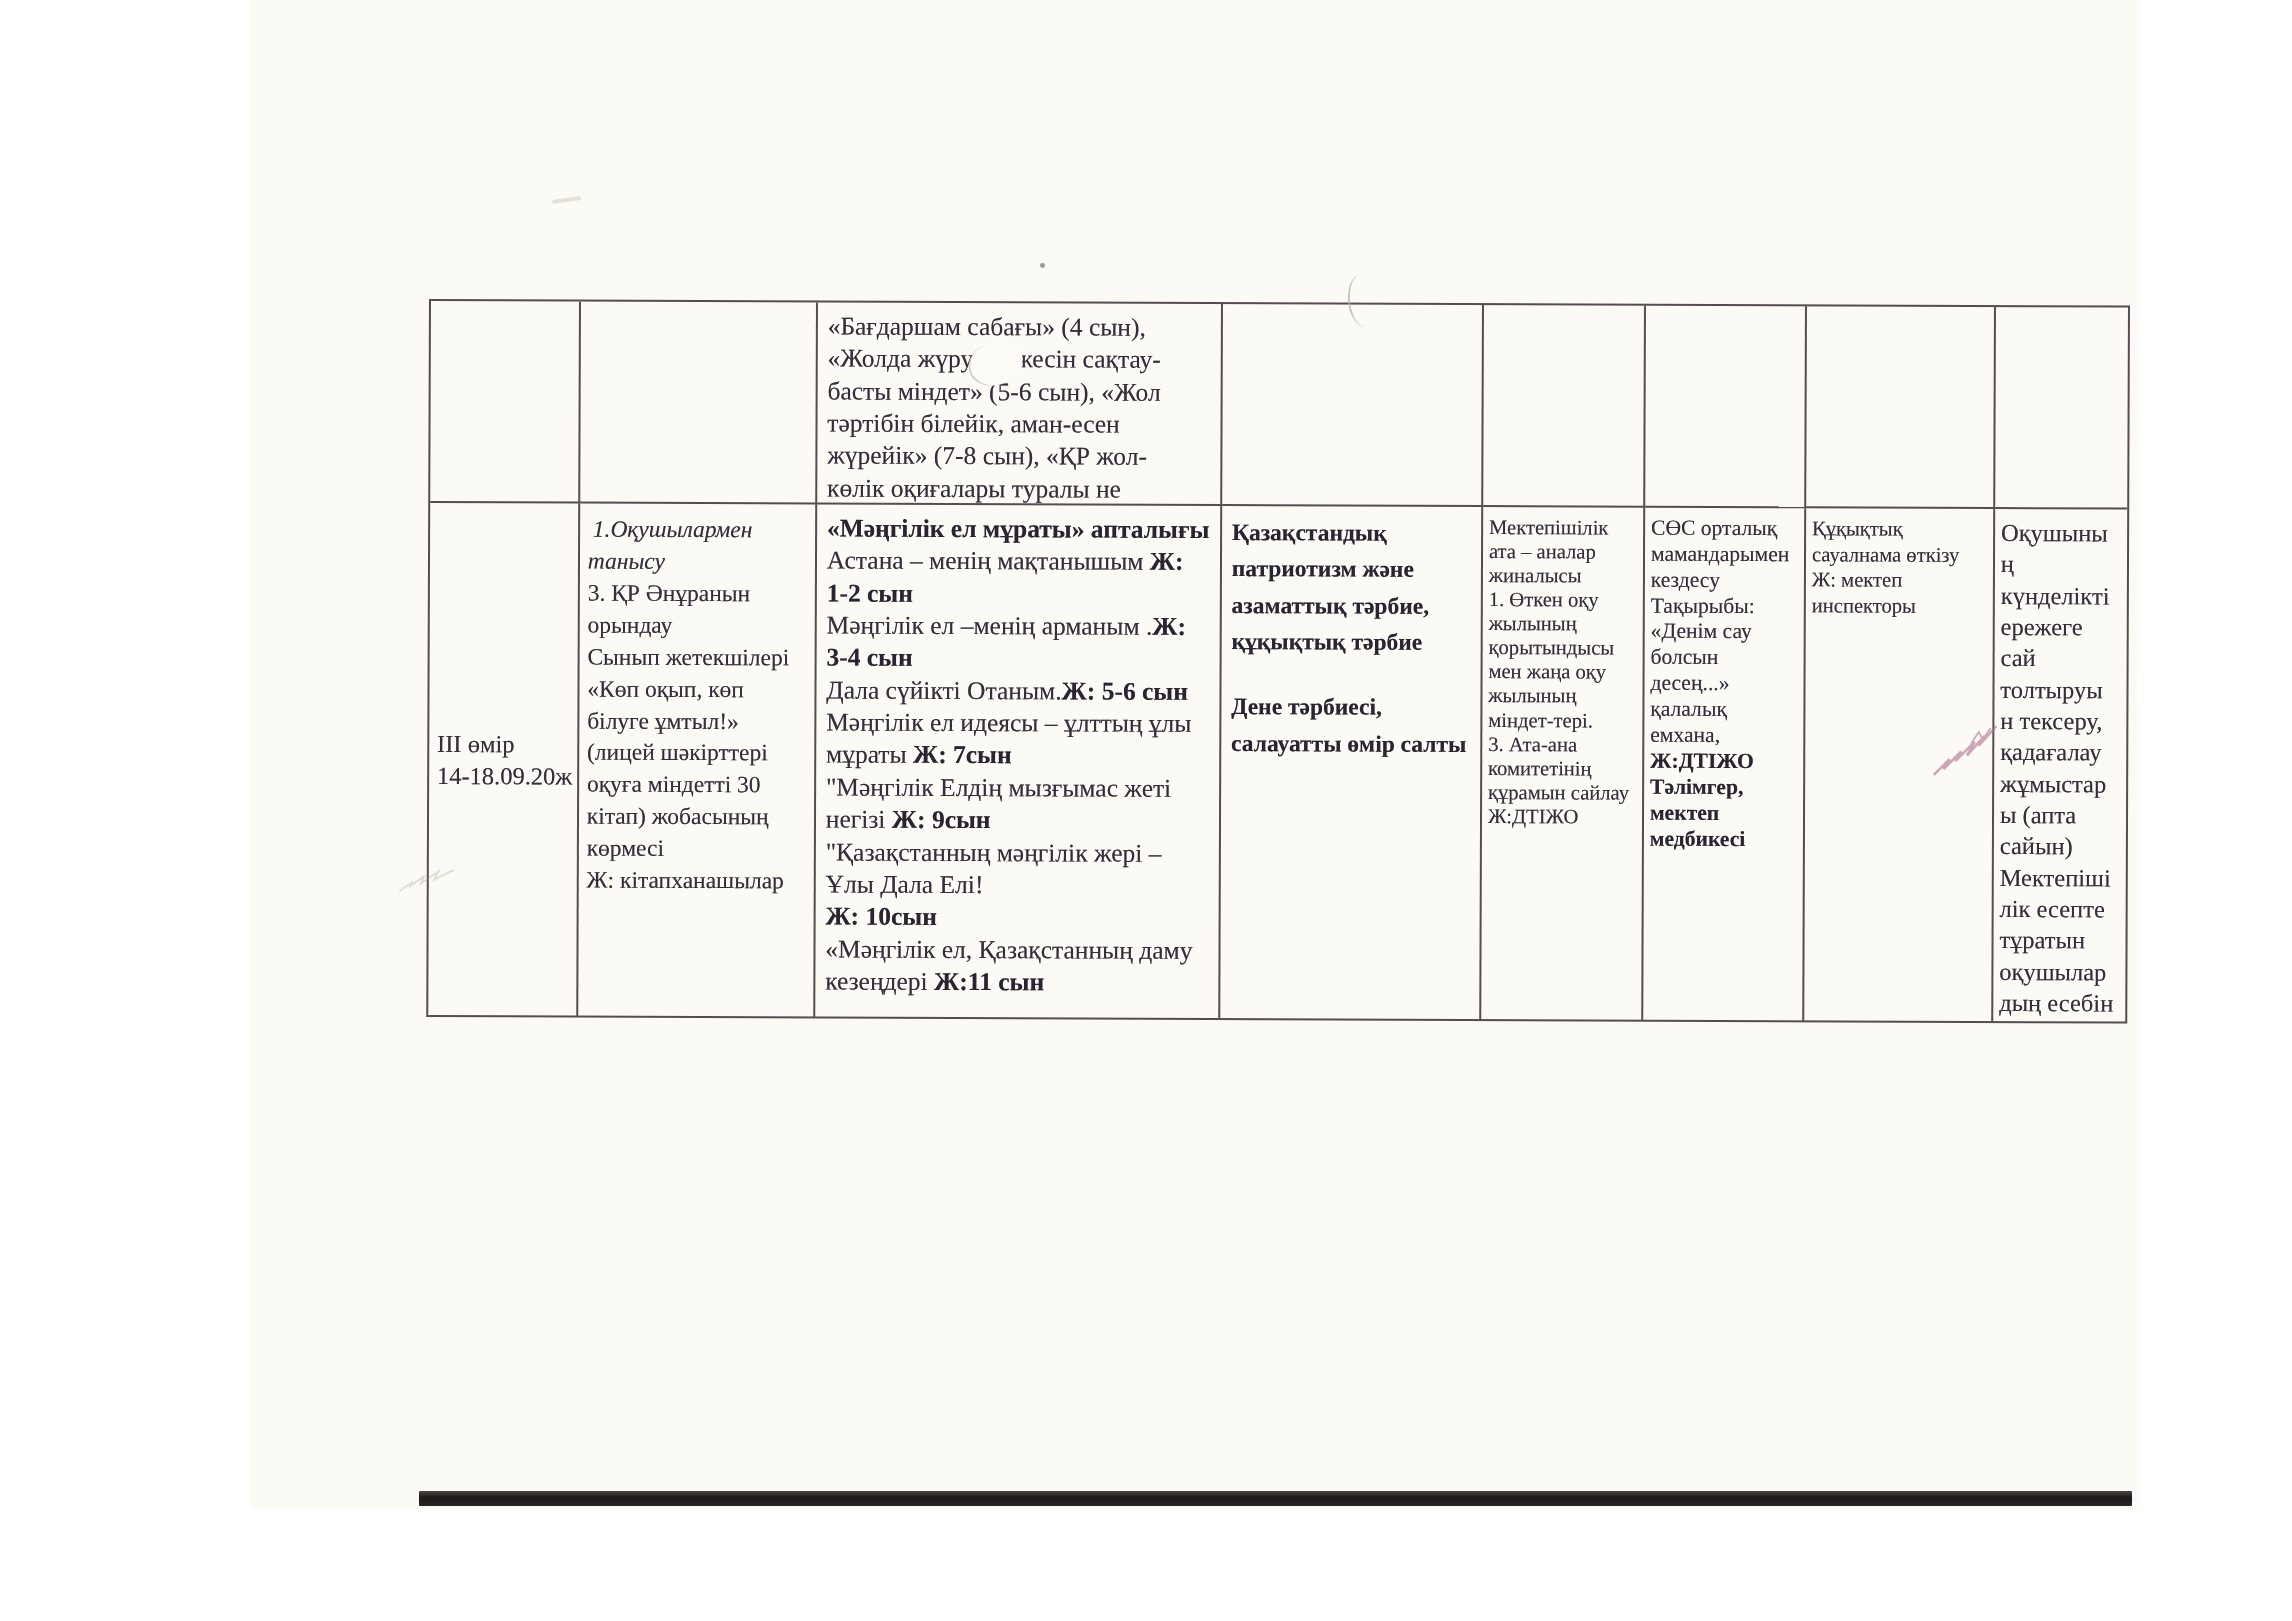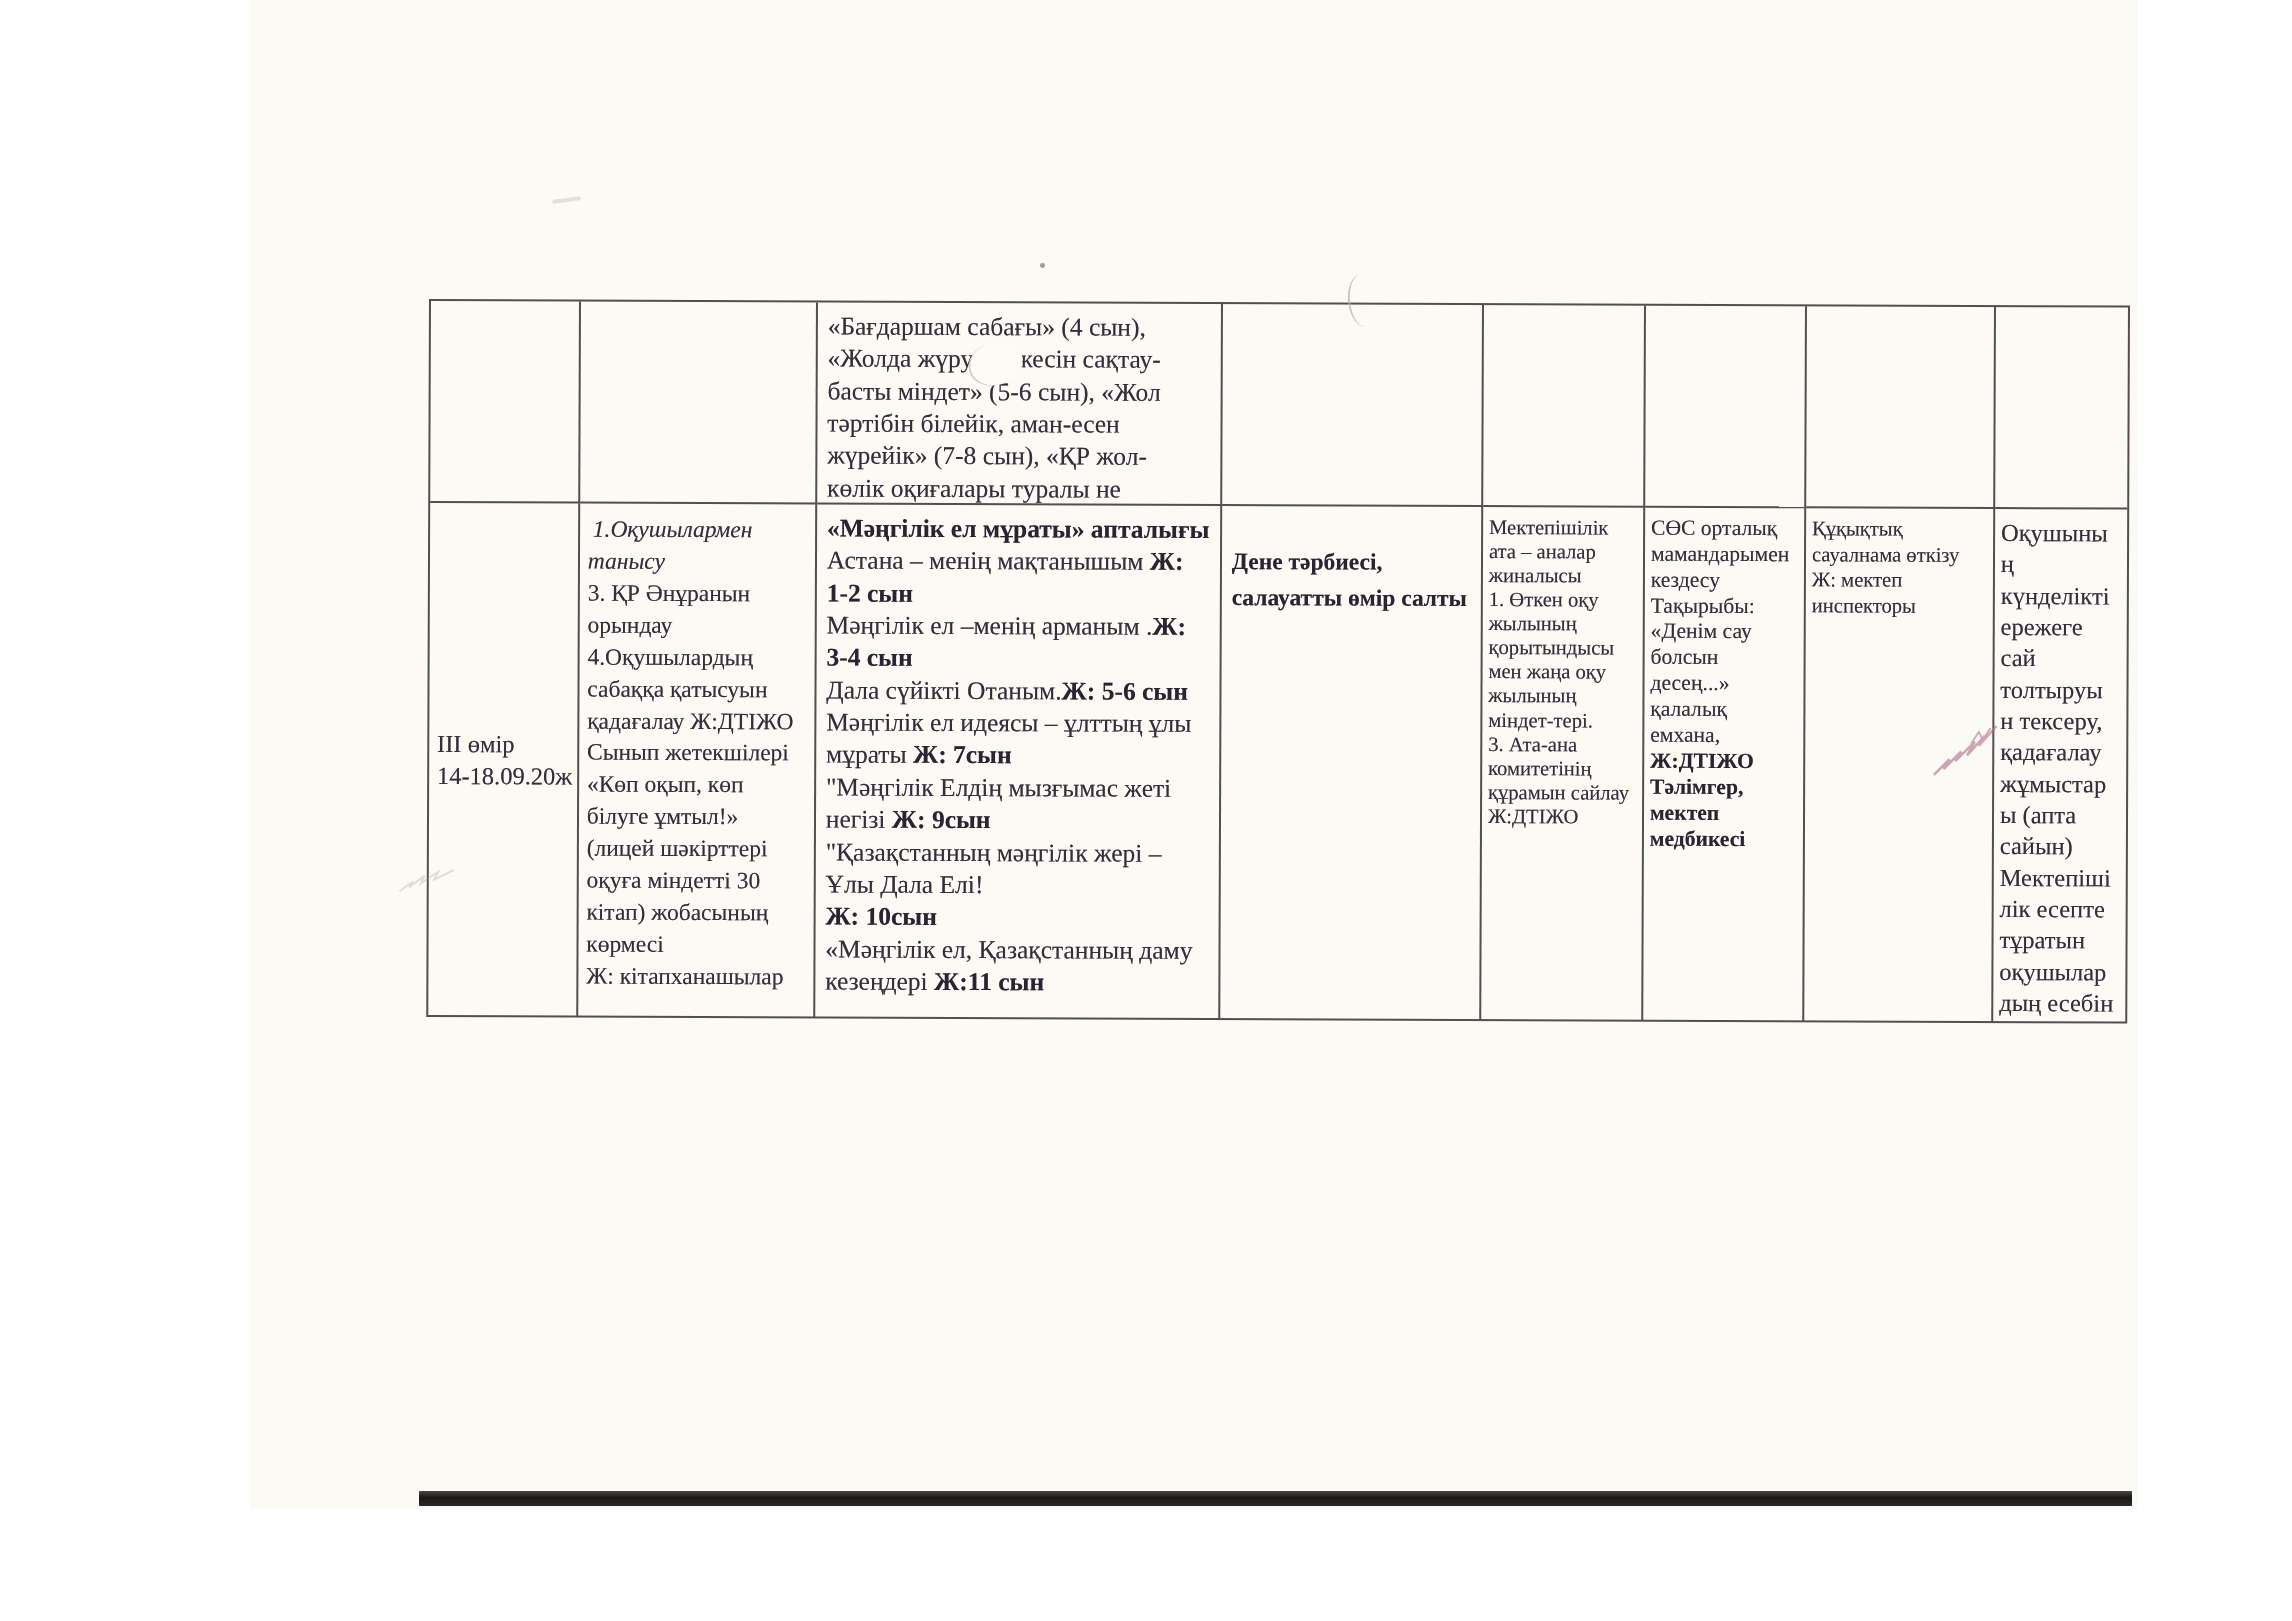--- a/index.html
+++ b/index.html
@@ -100,41 +100,41 @@
       <div class="trow trow-main">
 
         <div class="cell c1">
           <div class="para">III өмір</div>
           <div class="para">14-18.09.20ж</div>
         </div>
 
         <div class="cell c2">
           <p class="para indent">1.Оқушылармен танысу</p>
           <p class="para">3. ҚР Әнұранын орындау</p>
-          <p class="para">4.Оқушылардың сабаққа қатысуын қадағалау Ж:ДТІЖО</p>
           <p class="para">Сынып жетекшілері</p>
           <p class="para">«Көп оқып, көп білуге ұмтыл!» (лицей шәкірттері оқуға міндетті 30 кітап) жобасының көрмесі</p>
           <p class="para">Ж: кітапханашылар</p>
         </div>
 
         <div class="cell c3">
           <p class="para"><b>«Мәңгілік ел мұраты» апталығы</b></p>
           <p class="para"><span>Астана – менің мақтанышым </span><b>Ж: 1-2 сын</b></p>
           <p class="para"><span>Мәңгілік ел –менің арманым .</span><b>Ж: 3-4 сын</b></p>
           <p class="para"><span>Дала сүйікті Отаным.</span><b>Ж: 5-6 сын</b></p>
           <p class="para"><span>Мәңгілік ел идеясы – ұлттың ұлы мұраты </span><b>Ж: 7сын</b></p>
           <p class="para"><span>"Мәңгілік Елдің мызғымас жеті негізі </span><b>Ж: 9сын</b></p>
           <p class="para"><span>"Қазақстанның мәңгілік жері – Ұлы Дала Елі!</span></p>
           <p class="para"><b>Ж: 10сын</b></p>
           <p class="para"><span>«Мәңгілік ел, Қазақстанның даму кезеңдері </span><b>Ж:11 сын</b></p>
           <div class="gap33"></div>
 
         </div>
 
         <div class="cell c4">
+          <p class="para">Қазақстандық патриотизм және азаматтық тәрбие, құқықтық тәрбие</p>
           <div class="gap30"></div>
           <p class="para">Дене тәрбиесі, салауатты өмір салты</p>
         </div>
 
         <div class="cell c5">
           <p class="para">Мектепішілік ата – аналар жиналысы</p>
           <p class="para">1. Өткен оқу жылының қорытындысы мен жаңа оқу жылының міндет-тері.</p>
           <p class="para">3. Ата-ана комитетінің құрамын сайлау</p>
           <p class="para">Ж:ДТІЖО</p>
         </div>

